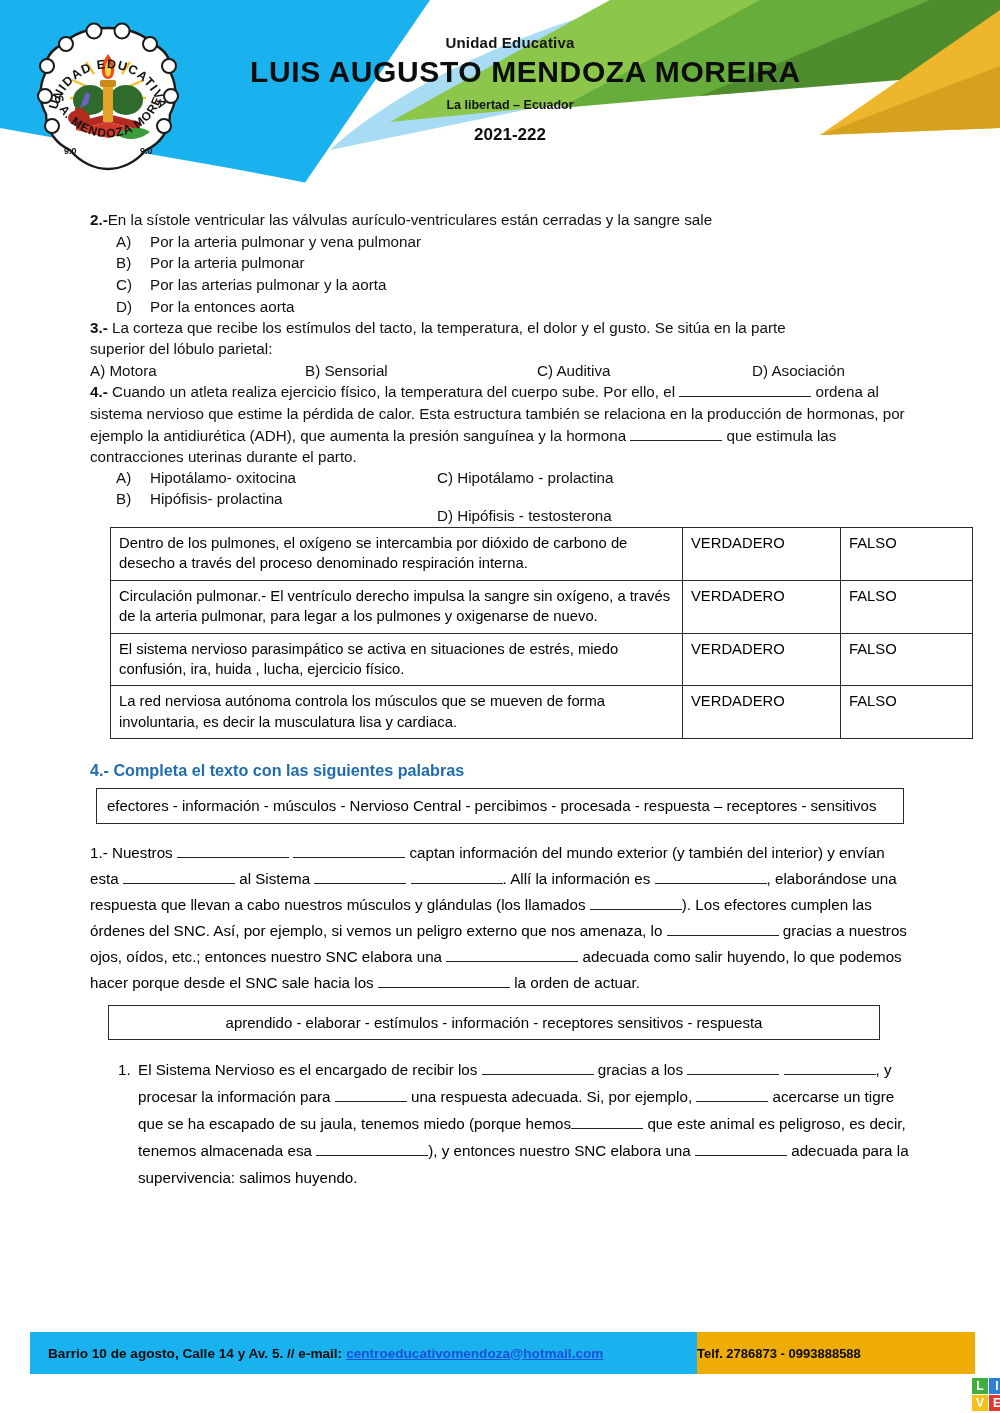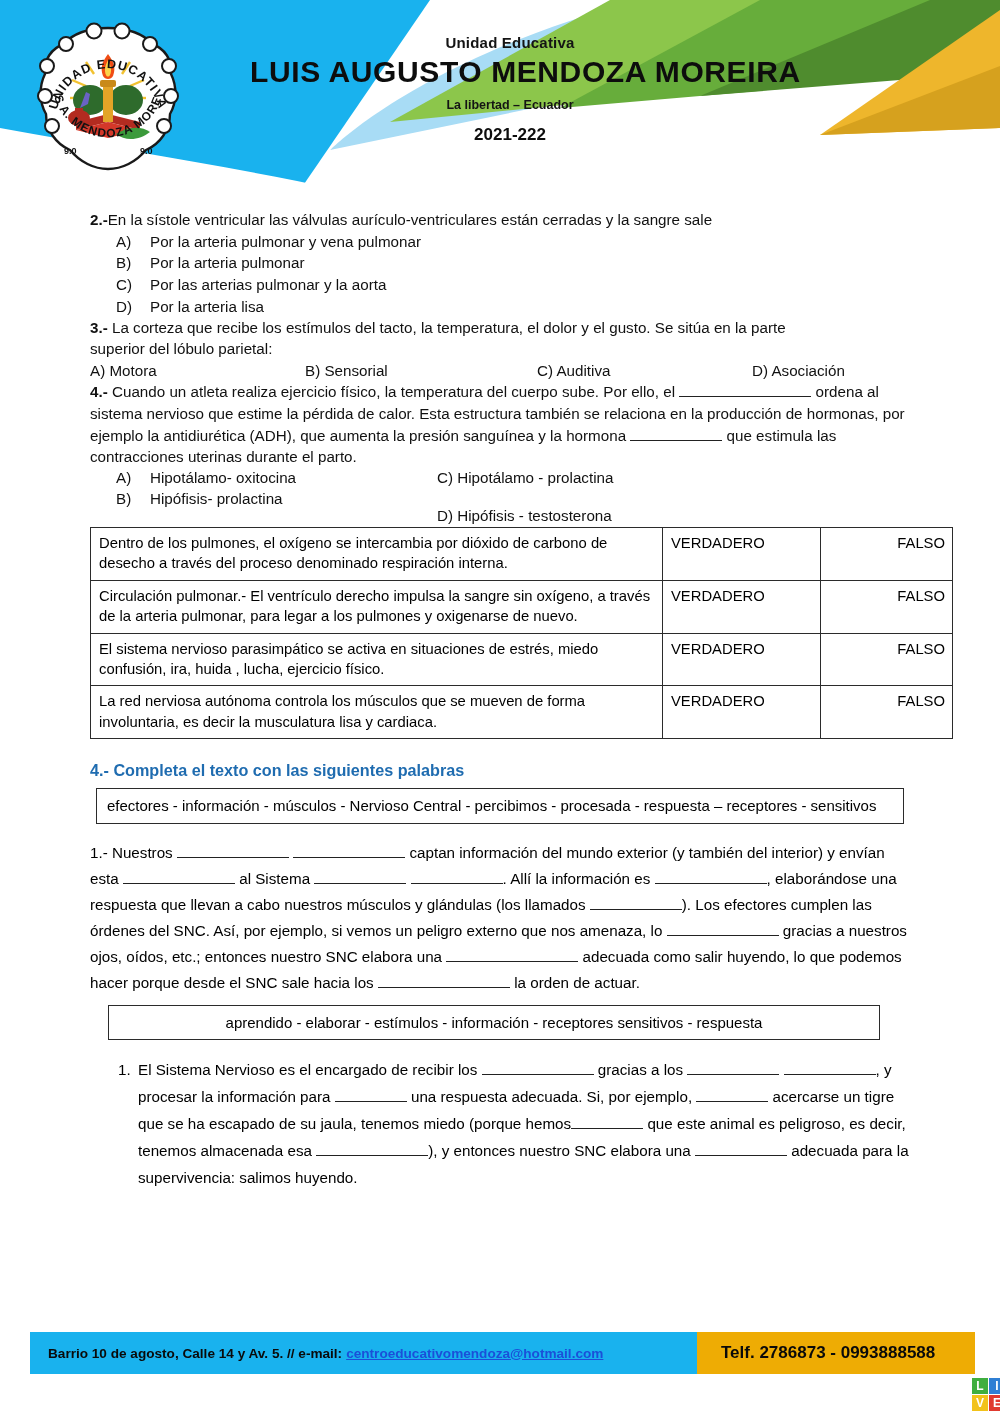--- a/index.html
+++ b/index.html
@@ -118,33 +118,33 @@
     color: #1f6cb0;
     font-weight: bold;
     font-size: 16.2px;
     margin: 0 0 8px 0;
   }
 
   
   table.tf {
     border-collapse: collapse;
     width: 814px;
-    margin: 0 0 0 0;
+    margin: 0 0 0 20px;
     table-layout: fixed;
   }
   table.tf td {
     border: 1px solid #2b2b2b;
     padding: 5px 7px 6px 8px;
     font-size: 14.8px;
     line-height: 1.38;
     vertical-align: top;
   }
   table.tf td.c-stmt { width: 556px; }
   table.tf td.c-v { width: 142px; }
-  table.tf td.c-f { width: 116px; text-align: right; }
+  table.tf td.c-f { width: 116px; }
 
   
   .bank {
     border: 1px solid #2b2b2b;
     margin: 0 6px 0 6px;
     padding: 7px 10px;
     font-size: 15px;
     line-height: 1.3;
   }
   .bank-2 {
@@ -222,23 +222,22 @@
     color: #1b4fd8;
     text-decoration: underline;
     margin-left: 4px;
     font-weight: bold;
   }
   .foot-gold {
     background: #eeac04;
     flex: 1;
     display: flex;
     align-items: center;
-    padding-left: 24px;
     box-sizing: border-box;
-    font-size: 17px;
+    font-size: 13px;
     font-weight: bold;
     color: #0a0a0a;
     white-space: nowrap;
   }
   .lw-logo {
     position: absolute;
     right: 8px;
     top: 46px;
     display: flex;
     align-items: center;
@@ -387,21 +386,21 @@
         <div class="opt-row">
           <span class="opt-let">B)</span>
           <span>Por la arteria pulmonar</span>
         </div>
         <div class="opt-row">
           <span class="opt-let">C)</span>
           <span>Por las arterias pulmonar y la aorta</span>
         </div>
         <div class="opt-row">
           <span class="opt-let">D)</span>
-          <span>Por la arteria lisa</span>
+          <span>Por la entonces aorta</span>
         </div>
       </div>
     </div>
 
     <div>
       <div class="para">
         <span class="q-num">3.-</span>
         <span>La corteza que recibe los estímulos del tacto, la temperatura, el dolor y el gusto. Se sitúa en la parte</span>
       </div>
       <div class="para">superior del lóbulo parietal:</div>

